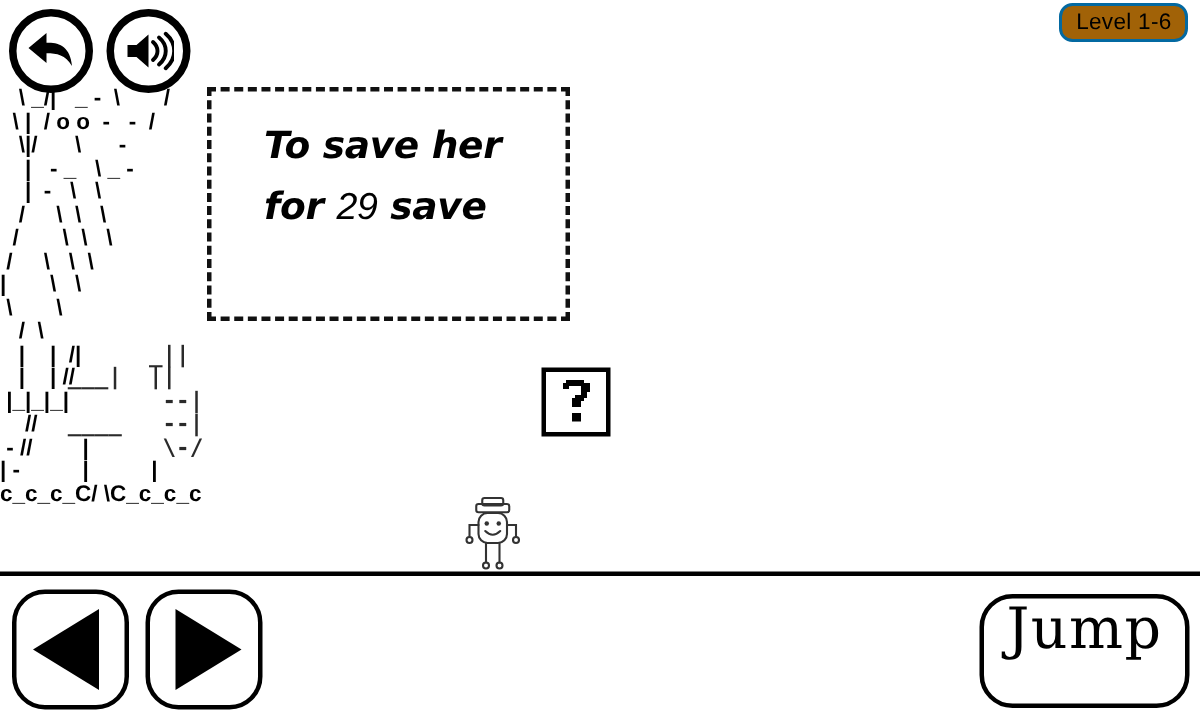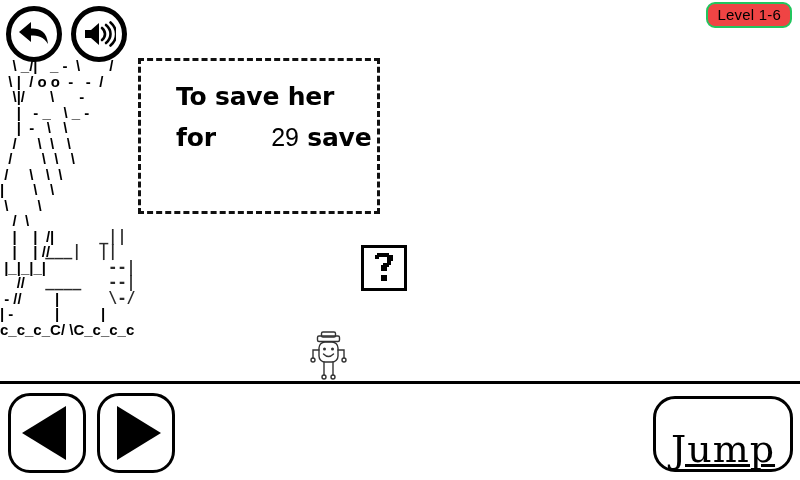--- a/index.html
+++ b/index.html
@@ -36,24 +36,24 @@
   }
   #back-btn  { left: 6px;  top: 6px; }
   #sound-btn { left: 71px; top: 6px; }
   .round-btn svg { display: block; }
 
   
   #level-badge {
     position: absolute;
     right: 8px;
     top: 2px;
-    border: 2px solid #22c55e;
+    border: 2px solid #0369a1;
     border-radius: 9px;
     padding: 2px 9px 3px 9px;
-    background: #ef4444;
+    background: #a16207;
     font-size: 15px;
     line-height: 17px;
     color: #000000;
     letter-spacing: .2px;
     white-space: nowrap;
     z-index: 30;
   }
 
   
   #ascii-art {
@@ -100,27 +100,27 @@
     left: 176px;
     top: 76px;
     width: 210px;
     z-index: 21;
     font-family: "DejaVu Sans", sans-serif;
     font-size: 25px;
     line-height: 41px;
     font-weight: 700;
     color: #000000;
     letter-spacing: -0.2px;
+    font-style: italic;
   }
   #speech-text .line { white-space: pre; }
   #speech-text .num {
     font-weight: 400;
     font-family: "Liberation Sans", sans-serif;
     font-size: 25px;
-    margin-left: 47px;
   }
 
   
   #question-block {
     position: absolute;
     left: 361px;
     top: 245px;
     width: 46px;
     height: 46px;
     border: 3px solid #000000;
@@ -181,25 +181,24 @@
   #jump-btn {
     position: absolute;
     left: 653px;
     top: 396px;
     width: 140px;
     height: 76px;
     border: 3px solid #000000;
     border-radius: 22px;
     background: #ffffff;
     display: flex;
-    align-items: flex-end;
+    align-items: flex-start;
     justify-content: center;
     cursor: pointer;
     z-index: 30;
-    text-decoration: underline;
   }
   #jump-label {
     font-family: "DejaVu Serif", serif;
     font-size: 38px;
     font-weight: 400;
     color: #000000;
     letter-spacing: 1px;
     line-height: 40px;
   }
 </style>

